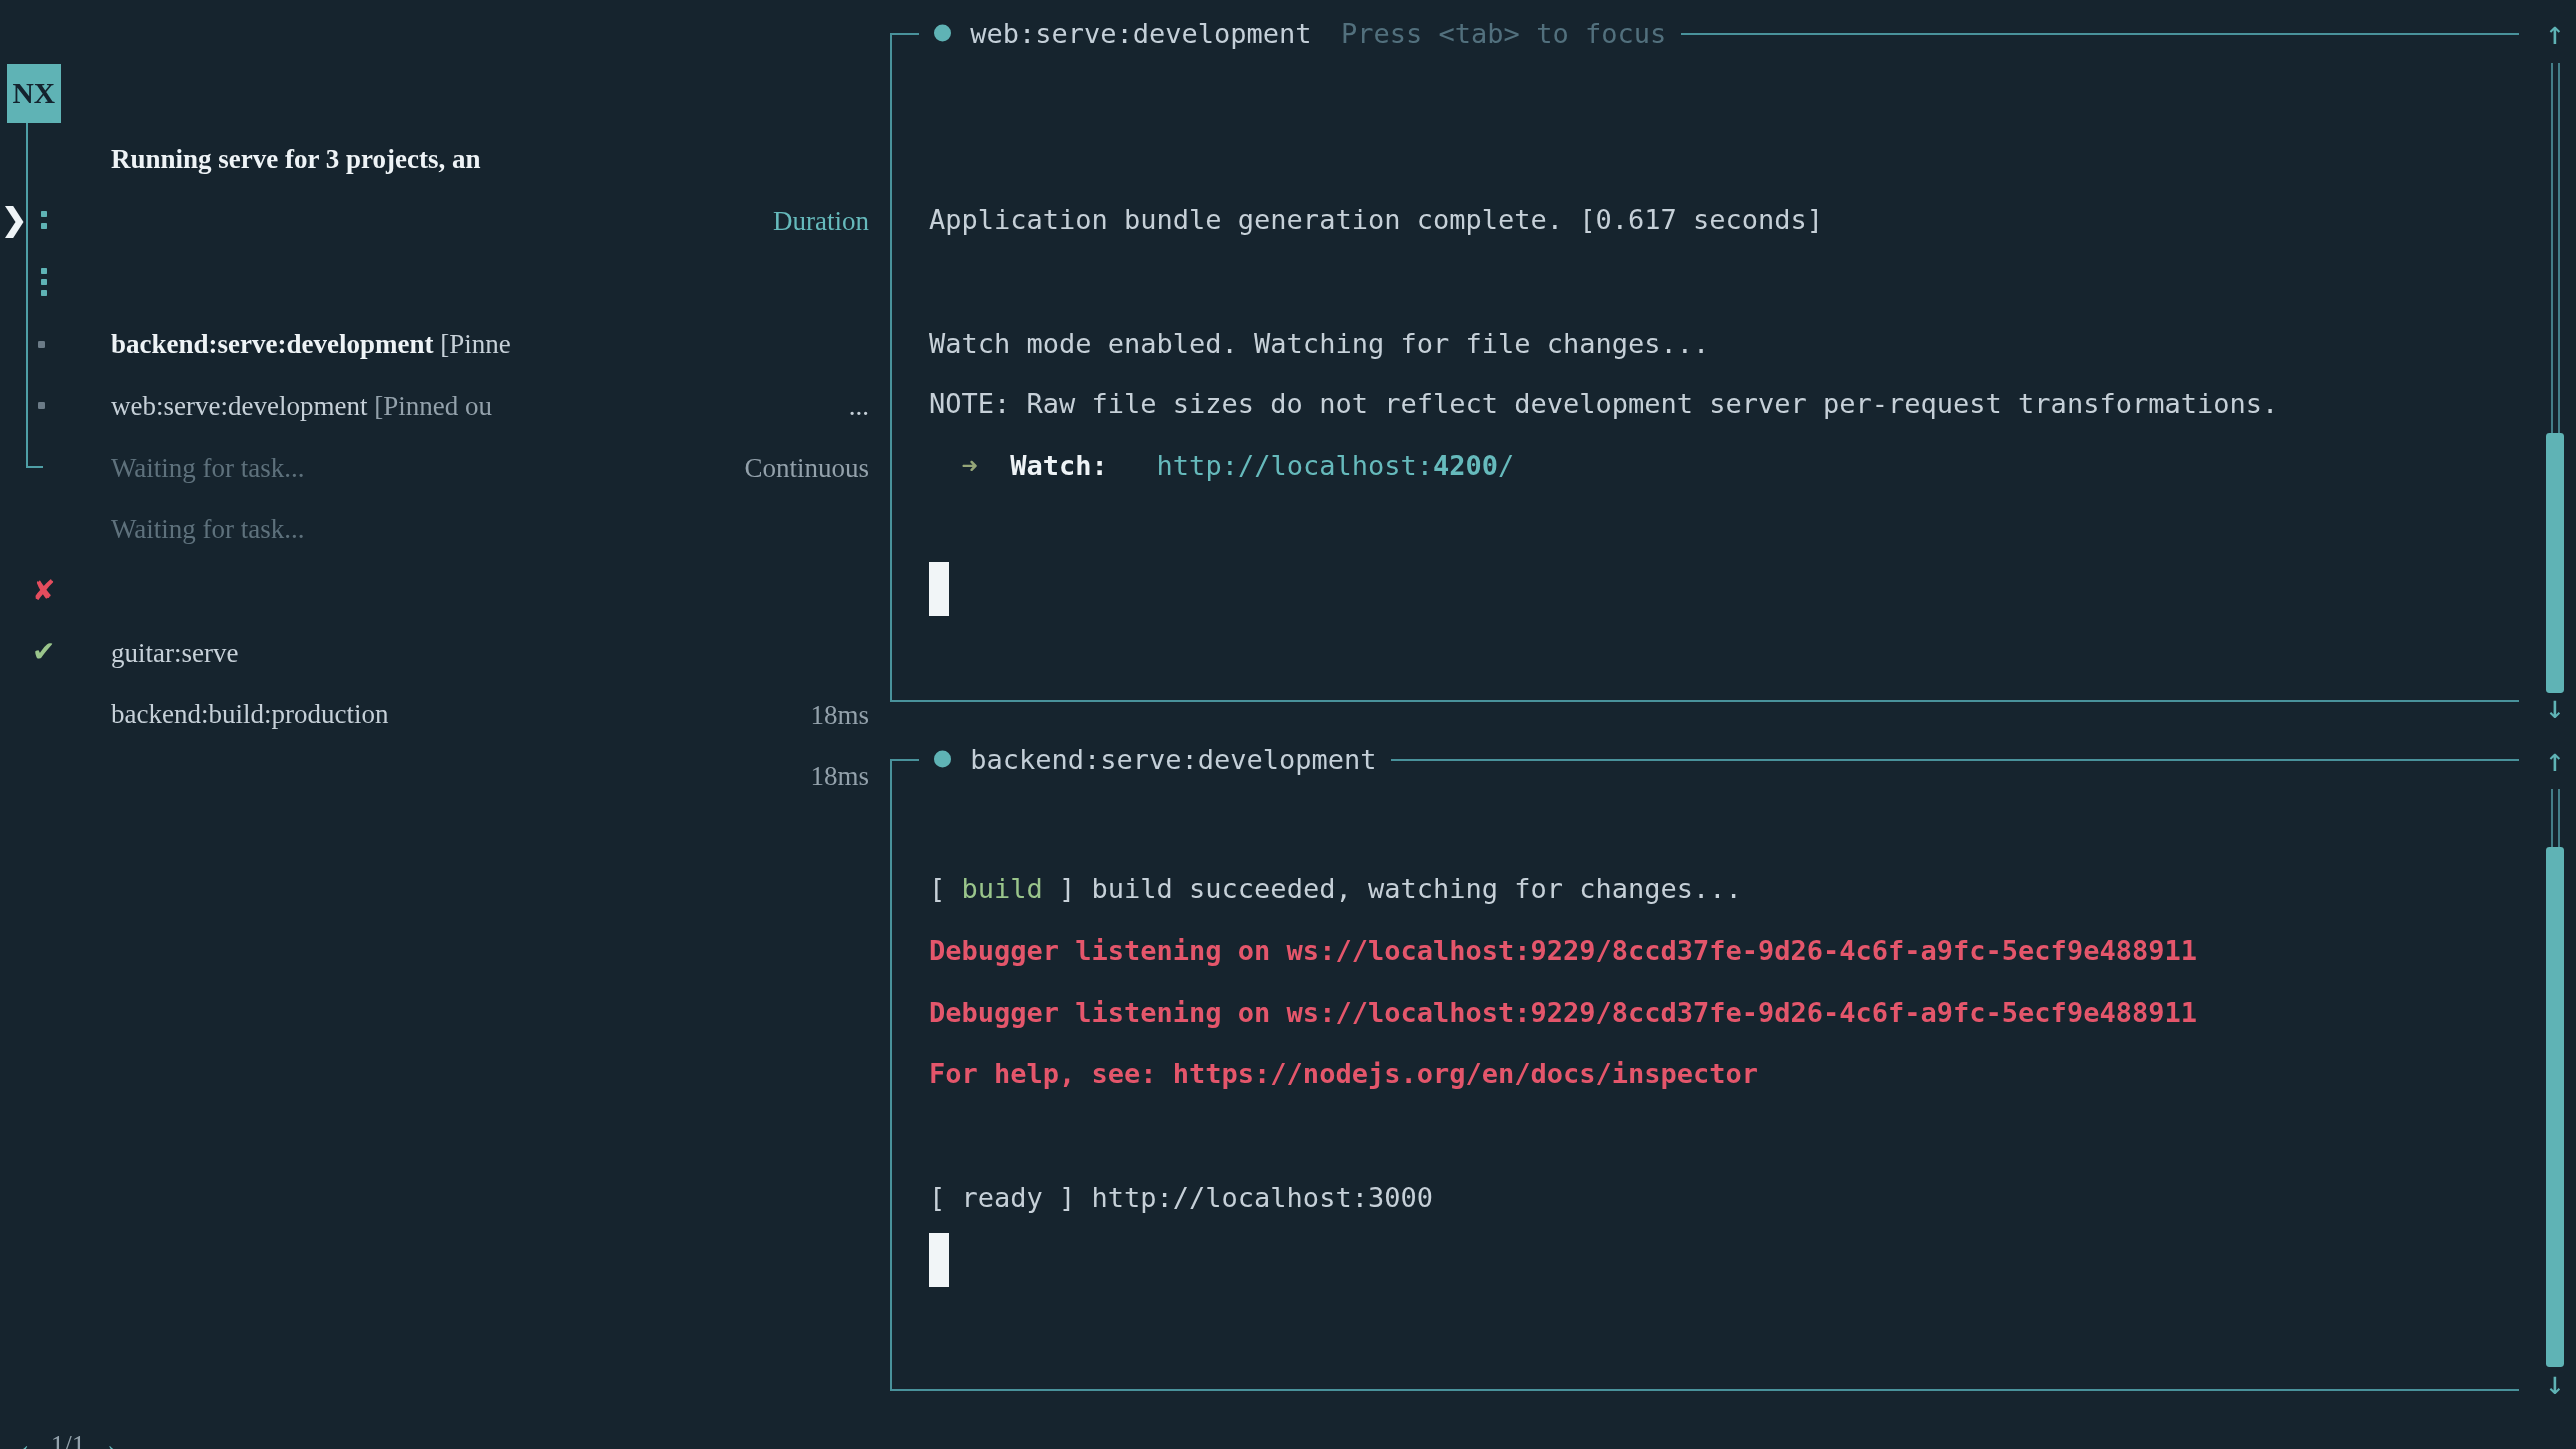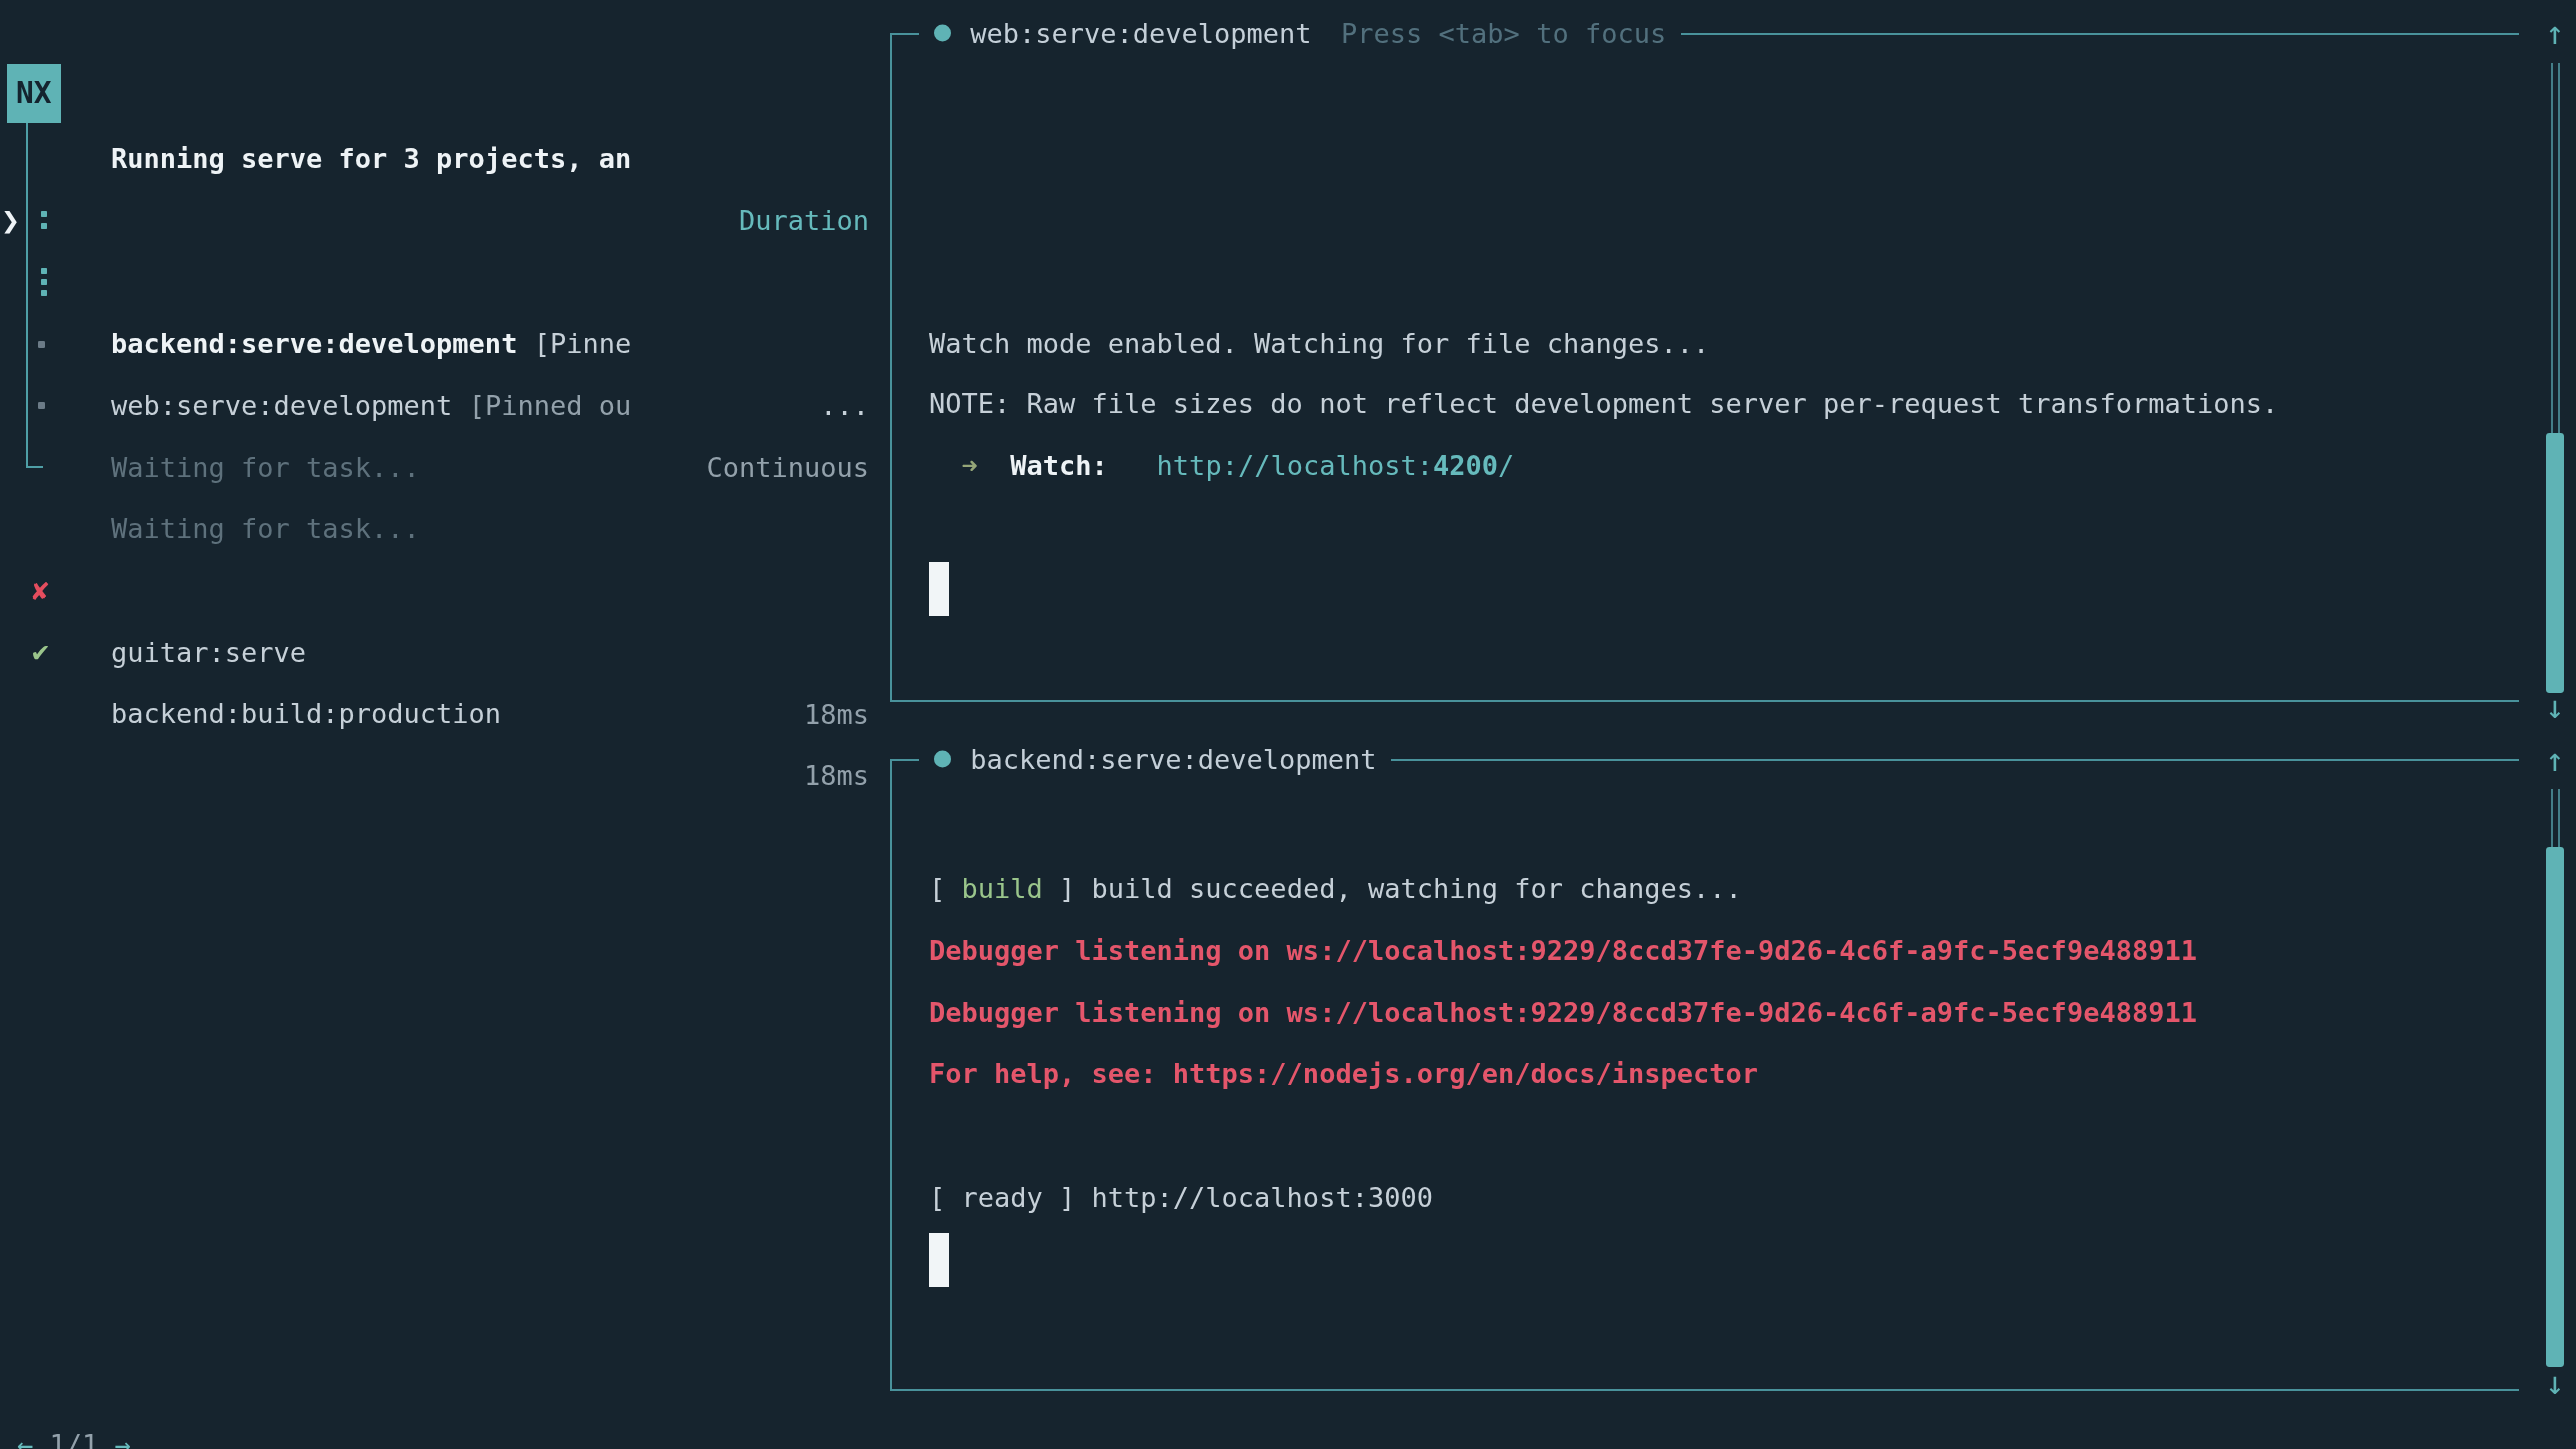--- a/index.html
+++ b/index.html
@@ -53,21 +53,21 @@
     text-align:center;font-size:32px;color:var(--teal);}
   .sb-track{position:absolute;left:2551px;width:9.4px;box-sizing:border-box;
     border-left:2px solid var(--track);border-right:2px solid var(--track);}
   .sb-thumb{position:absolute;left:2546px;width:18px;background:var(--teal);border-radius:3.4px;}
 </style>
 </head>
 <body>
 
 <div id="screen">
 
-  <div class="abs" style="left:0;top:0;width:890px;height:1449px;">
+  <div class="abs" style="left:0;top:0;width:890px;height:1449px;font-family:Liberation Serif, serif;">
 
     <div id="nx-badge" class="abs">NX</div>
     <div id="tree-v" class="abs"></div>
     <div id="tree-corner" class="abs"></div>
 
     <div class="trow srow" style="top:66px;">
       <span class="rowtext bright b">Running serve for 3 projects, an</span>
       <span class="rowright tealtx">Duration</span>
     </div>
 
@@ -112,20 +112,21 @@
       
     </div>
   </div>
 
   <div class="pane" style="left:890px;top:33px;width:1627px;height:665px;">
     <div class="pane-title">
       <span class="pane-bullet"></span>
       <span class="pane-name">web:serve:development</span>
       <span class="pane-hint">Press &lt;tab&gt; to focus</span>
     </div>
+    <div class="trow pline" style="top:154px;"><span class="seg fg">Application bundle generation complete. [0.617 seconds]</span></div>
     <div class="trow pline" style="top:278px;text-align:right;"><span class="seg fg">Watch mode enabled. Watching for file changes...</span></div>
     <div class="trow pline" style="top:338px;"><span class="seg fg">NOTE: Raw file sizes do not reflect development server per-request transformations.</span></div>
     <div class="trow pline" style="top:400px;"><span class="seg olive">  ➜  </span><span class="seg bright b">Watch:</span><span class="seg fg">   </span><span class="seg tealtx">http://localhost:</span><span class="seg tealtx b">4200</span><span class="seg tealtx">/</span></div>
     <div class="cursor" style="top:527px;"></div>
   </div>
 
   <div class="pane" style="left:890px;top:759px;width:1627px;height:628px;">
     <div class="pane-title">
       <span class="pane-bullet"></span>
       <span class="pane-name">backend:serve:development</span>

